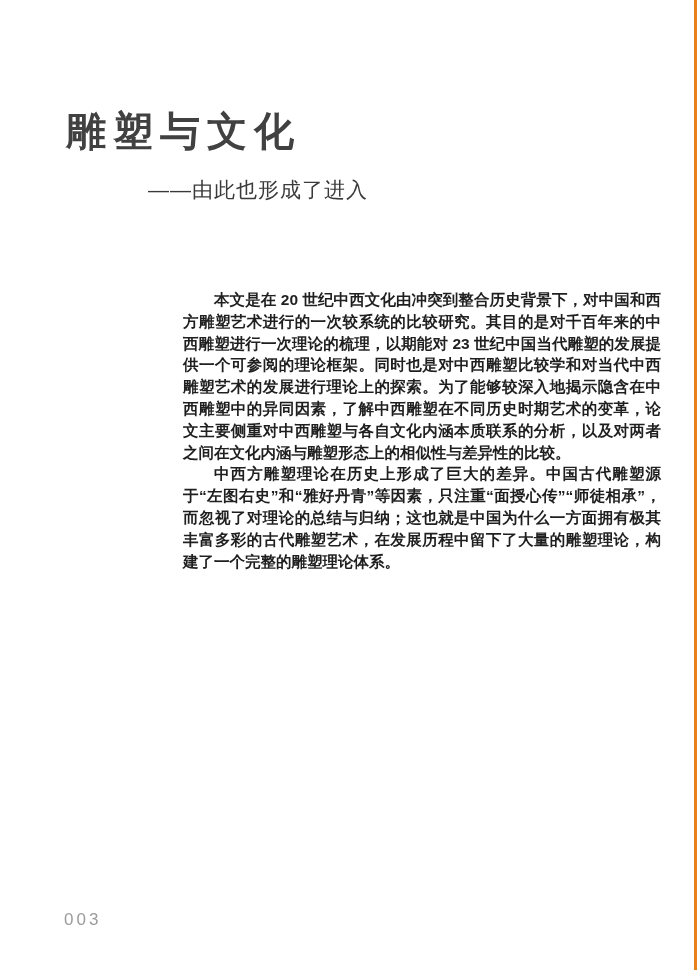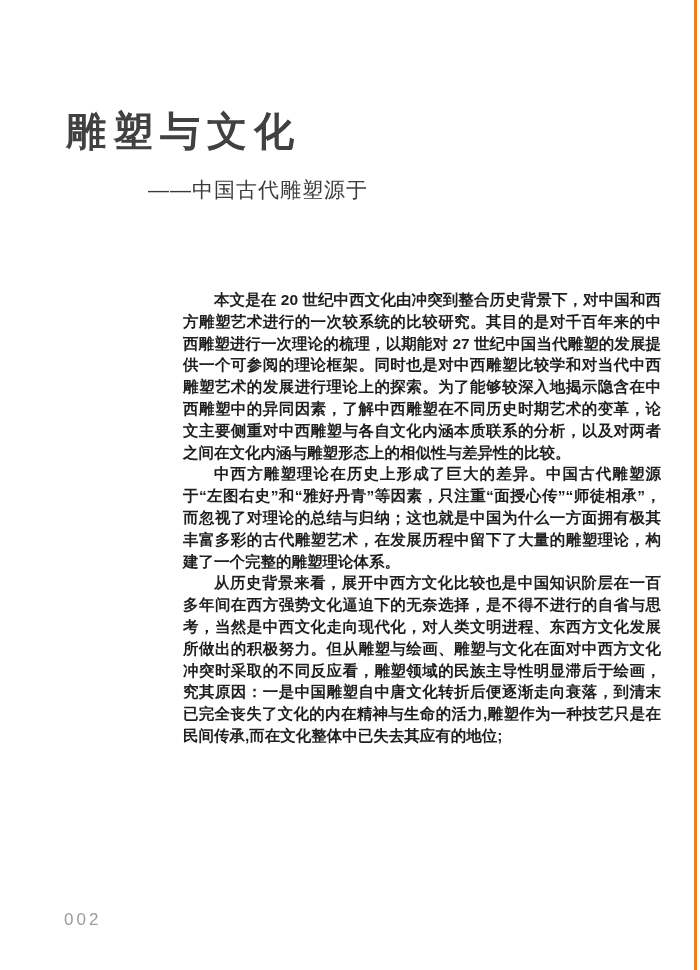--- a/index.html
+++ b/index.html
@@ -73,23 +73,22 @@
 </style>
 </head>
 <body>
 
 <div class="page">
 
   <div class="edge-accent" style="background: rgb(232, 129, 28);"></div>
 
   <h1 class="title">雕塑与文化</h1>
 
-  <h2 class="subtitle">——中国古代雕塑源于</h2>
+  <h2 class="subtitle">——由此也形成了进入</h2>
 
   <div class="body-text">
-    <p>本文是在 20 世纪中西文化由冲突到整合历史背景下，对中国和西方雕塑艺术进行的一次较系统的比较研究。其目的是对千百年来的中西雕塑进行一次理论的梳理，以期能对 27 世纪中国当代雕塑的发展提供一个可参阅的理论框架。同时也是对中西雕塑比较学和对当代中西雕塑艺术的发展进行理论上的探索。为了能够较深入地揭示隐含在中西雕塑中的异同因素，了解中西雕塑在不同历史时期艺术的变革，论文主要侧重对中西雕塑与各自文化内涵本质联系的分析，以及对两者之间在文化内涵与雕塑形态上的相似性与差异性的比较。</p>
+    <p>本文是在 20 世纪中西文化由冲突到整合历史背景下，对中国和西方雕塑艺术进行的一次较系统的比较研究。其目的是对千百年来的中西雕塑进行一次理论的梳理，以期能对 23 世纪中国当代雕塑的发展提供一个可参阅的理论框架。同时也是对中西雕塑比较学和对当代中西雕塑艺术的发展进行理论上的探索。为了能够较深入地揭示隐含在中西雕塑中的异同因素，了解中西雕塑在不同历史时期艺术的变革，论文主要侧重对中西雕塑与各自文化内涵本质联系的分析，以及对两者之间在文化内涵与雕塑形态上的相似性与差异性的比较。</p>
     <p>中西方雕塑理论在历史上形成了巨大的差异。中国古代雕塑源于“左图右史”和“雅好丹青”等因素，只注重“面授心传”“师徒相承”，而忽视了对理论的总结与归纳；这也就是中国为什么一方面拥有极其丰富多彩的古代雕塑艺术，在发展历程中留下了大量的雕塑理论，构建了一个完整的雕塑理论体系。</p>
-    <p>从历史背景来看，展开中西方文化比较也是中国知识阶层在一百多年间在西方强势文化逼迫下的无奈选择，是不得不进行的自省与思考，当然是中西文化走向现代化，对人类文明进程、东西方文化发展所做出的积极努力。但从雕塑与绘画、雕塑与文化在面对中西方文化冲突时采取的不同反应看，雕塑领域的民族主导性明显滞后于绘画，究其原因：一是中国雕塑自中唐文化转折后便逐渐走向衰落，到清末已完全丧失了文化的内在精神与生命的活力,雕塑作为一种技艺只是在民间传承,而在文化整体中已失去其应有的地位;</p>
   </div>
 
-  <div class="page-number">002</div>
+  <div class="page-number">003</div>
 
 </div>
 
 </body></html>

